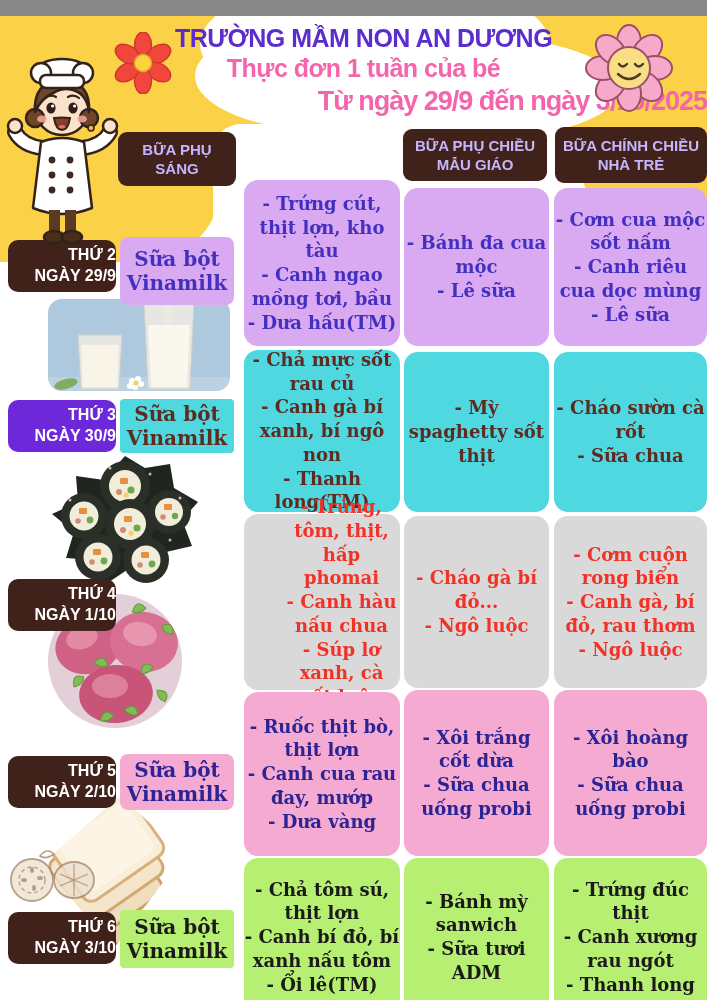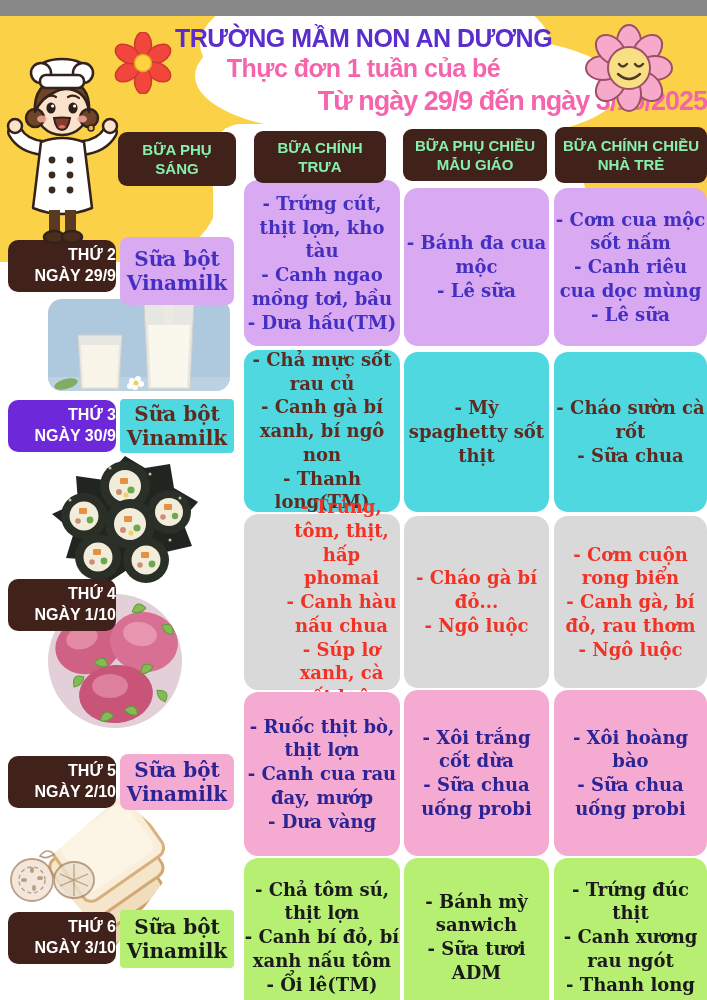--- a/index.html
+++ b/index.html
@@ -5,21 +5,21 @@
   html,body{margin:0;padding:0;background:#888;}
   .poster{position:relative;width:707px;height:1000px;background:#ffffff;overflow:hidden;
           font-family:"Liberation Sans",sans-serif;margin:16px auto;}
   svg{display:block;}
   
   .title-line{position:absolute;left:20px;right:0;text-align:center;font-weight:700;z-index:4;letter-spacing:-0.5px;}
   .t1{top:8px;font-size:25px;}
   .t2{top:38px;font-size:25px;}
   .t3{top:70px;font-size:27px;letter-spacing:-1px;text-align:right;}
   
-  .hdr-box{position:absolute;z-index:3;color:#86efac;font-weight:700;font-size:15px;line-height:1.28;
+  .hdr-box{position:absolute;z-index:3;color:#c4b5fd;font-weight:700;font-size:15px;line-height:1.28;
            display:flex;align-items:center;justify-content:center;text-align:center;
            border-radius:9px;padding:14px 4px;box-sizing:border-box;}
   .day-box{position:absolute;left:8px;width:108px;height:52px;z-index:3;color:#fff;font-weight:700;
            font-size:16px;line-height:1.3;display:flex;flex-direction:column;align-items:flex-end;
            justify-content:center;text-align:center;border-radius:10px;}
   
   .cell{position:absolute;z-index:2;display:flex;align-items:center;justify-content:center;
         text-align:center;font-family:"DejaVu Serif",serif;font-weight:700;white-space:pre-line;
         box-sizing:border-box;}
   .snack{width:114px;left:120px;font-size:20px;line-height:1.22;border-radius:8px;padding:2px;}
@@ -114,21 +114,20 @@
       <ellipse cx="45" cy="20" rx="12" ry="17" fill="#f6a9c8" stroke="#9c4f66" stroke-width="2" transform="rotate(270 45 46)"></ellipse>
       <ellipse cx="45" cy="20" rx="12" ry="17" fill="#f6a9c8" stroke="#9c4f66" stroke-width="2" transform="rotate(315 45 46)"></ellipse>
       <circle cx="45" cy="46" r="21" fill="#f8df84" stroke="#9c4f66" stroke-width="2"></circle>
       <path d="M35,42 q3.5,5 8,0" fill="none" stroke="#4c3a24" stroke-width="2.4" stroke-linecap="round"></path>
       <path d="M51,42 q3.5,5 8,0" fill="none" stroke="#4c3a24" stroke-width="2.4" stroke-linecap="round"></path>
       <path d="M34,52 q11,10 22,0" fill="none" stroke="#4c3a24" stroke-width="2.4" stroke-linecap="round"></path>
     </g>
   </svg>
 
   <div class="hdr-box" style="left: 118px; top: 116px; width: 118px; height: 54px; background-color: rgb(64, 34, 27);">BỮA PHỤ SÁNG</div>
-  <div class="hdr-box" style="left: 254px; top: 115px; width: 132px; height: 52px; background-color: rgb(64, 34, 27);">BỮA CHÍNH TRƯA</div>
   <div class="hdr-box" style="left: 403px; top: 113px; width: 144px; height: 52px; background-color: rgb(64, 34, 27);">BỮA PHỤ CHIỀU MẪU GIÁO</div>
   <div class="hdr-box" style="left: 555px; top: 111px; width: 152px; height: 56px; background-color: rgb(64, 34, 27);">BỮA CHÍNH CHIỀU NHÀ TRẺ</div>
 
   <div class="photo" style="left:48px;top:283px;width:182px;height:92px;border-radius:14px;overflow:hidden;">
     <svg width="182" height="92" viewBox="0 0 182 92">
       <rect width="182" height="92" fill="#aec8de"></rect>
       <rect y="78" width="182" height="14" fill="#c2d5e4" opacity="0.7"></rect>
       <rect x="116" y="0" width="9" height="30" fill="#fbf9f0"></rect>
       <path d="M96,4 L146,4 L142,90 L100,90 Z" fill="#e9e9e2" opacity="0.95" stroke="#cfcfc8"></path>
       <path d="M100,26 L142,26 L139,88 L103,88 Z" fill="#faf7ec"></path>

